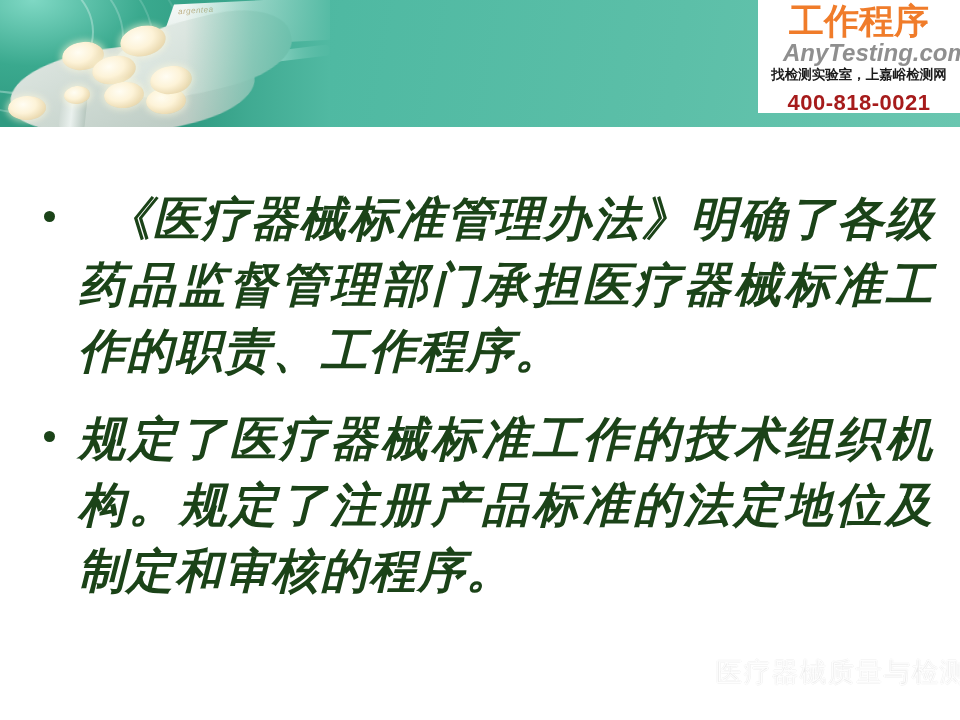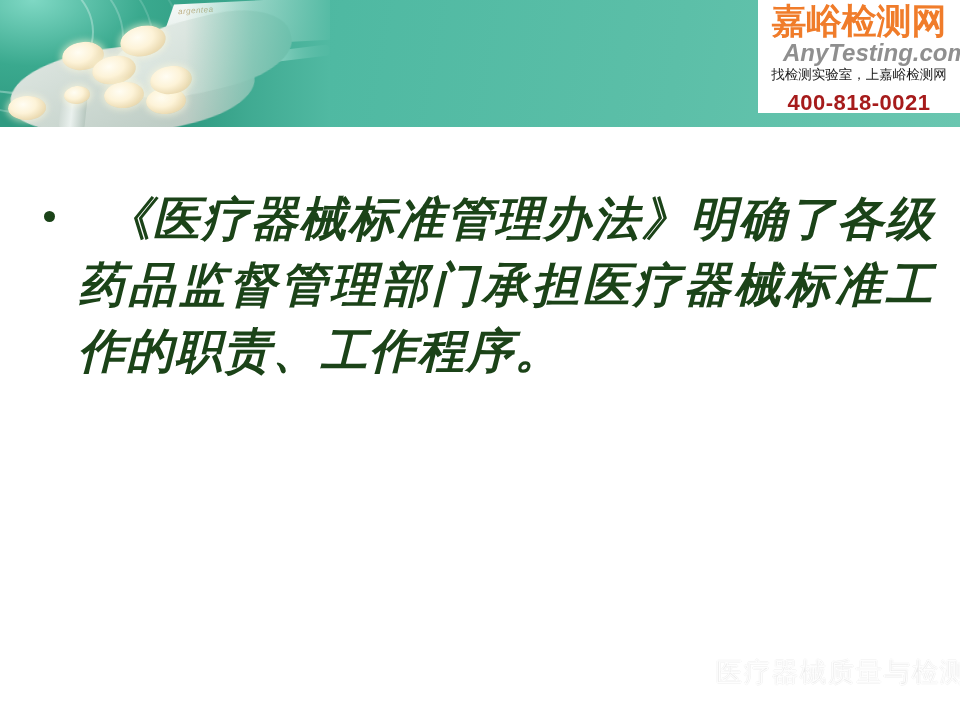--- a/index.html
+++ b/index.html
@@ -187,21 +187,21 @@
     font-style: italic;
     color: #8f8f8f;
     line-height: 1.05;
     margin-top: 0px;
     white-space: nowrap;
     padding-left: 25px;
   }
   .logo-tag {
     font-family: "Liberation Sans", "DejaVu Sans", sans-serif;
     font-size: 13.5px;
-    font-weight: normal;
+    font-weight: bold;
     color: #1a1a1a;
     line-height: 1.25;
     margin-top: 2px;
     white-space: nowrap;
   }
   .logo-phone {
     font-family: "Liberation Sans", "DejaVu Sans", sans-serif;
     font-size: 22px;
     font-weight: bold;
     color: #a61b1b;
@@ -300,35 +300,39 @@
       <div class="lamp-bulb b3"></div>
       <div class="lamp-bulb b4"></div>
       <div class="lamp-bulb b5"></div>
       <div class="lamp-bulb b6"></div>
       <div class="lamp-bulb b7"></div>
       <div class="lamp-bulb b8"></div>
       <div class="photo-fade"></div>
     </div>
 
     <div class="logo-box">
-      <div class="logo-cn">嘉峪检测网</div>
+      <div class="logo-cn">工作程序</div>
       <div class="logo-en">AnyTesting.com</div>
       <div class="logo-tag">找检测实验室，上嘉峪检测网</div>
       <div class="logo-phone">400-818-0021</div>
     </div>
 
   </div>
 
   <div class="content">
 
     <div class="bullet-item">
       <div class="bullet-dot"><i></i></div>
       <div class="bullet-text indent-1">《医疗器械标准管理办法》明确了各级药品监督管理部门承担医疗器械标准工作的职责、工作程序。</div>
     </div>
 
+    <div class="bullet-item">
+      <div class="bullet-dot"><i></i></div>
+      <div class="bullet-text">规定了医疗器械标准工作的技术组织机构。规定了注册产品标准的法定地位及制定和审核的程序。</div>
+    </div>
 
   </div>
 
   <div class="watermark">
     <span class="wm-icon">
       <svg width="44" height="34" viewBox="0 0 44 34" fill="none" xmlns="http://www.w3.org/2000/svg">
         <path d="M16 3C8.8 3 3 7.6 3 13.3c0 3.2 1.9 6.1 4.8 8L6.4 25.3l4.8-2.5c1.5.4 3.1.7 4.8.7.5 0 1 0 1.5-.1-.3-.9-.5-1.8-.5-2.8 0-5.6 5.6-10.1 12.5-10.1.5 0 1 0 1.4.1C29.7 6.4 23.5 3 16 3z" stroke="rgba(255,255,255,0.95)" stroke-width="1.4" fill="none"></path>
         <circle cx="11.5" cy="10.5" r="1.3" fill="rgba(255,255,255,0.95)"></circle>
         <circle cx="20.5" cy="10.5" r="1.3" fill="rgba(255,255,255,0.95)"></circle>
         <path d="M29.5 12.5c-6 0-10.9 3.9-10.9 8.7 0 4.8 4.9 8.7 10.9 8.7 1.3 0 2.6-.2 3.8-.5l4.1 2.1-1.2-3.4c2.4-1.6 4-4.1 4-6.9 0-4.8-4.8-8.7-10.7-8.7z" stroke="rgba(255,255,255,0.95)" stroke-width="1.4" fill="none"></path>

